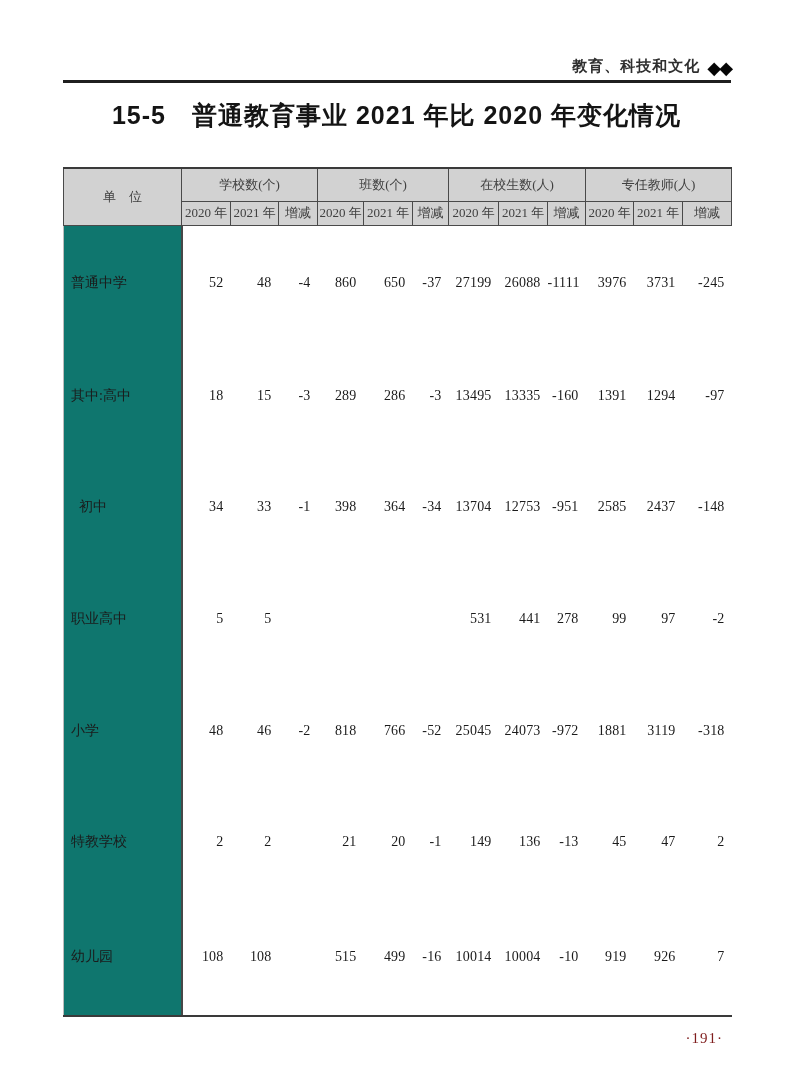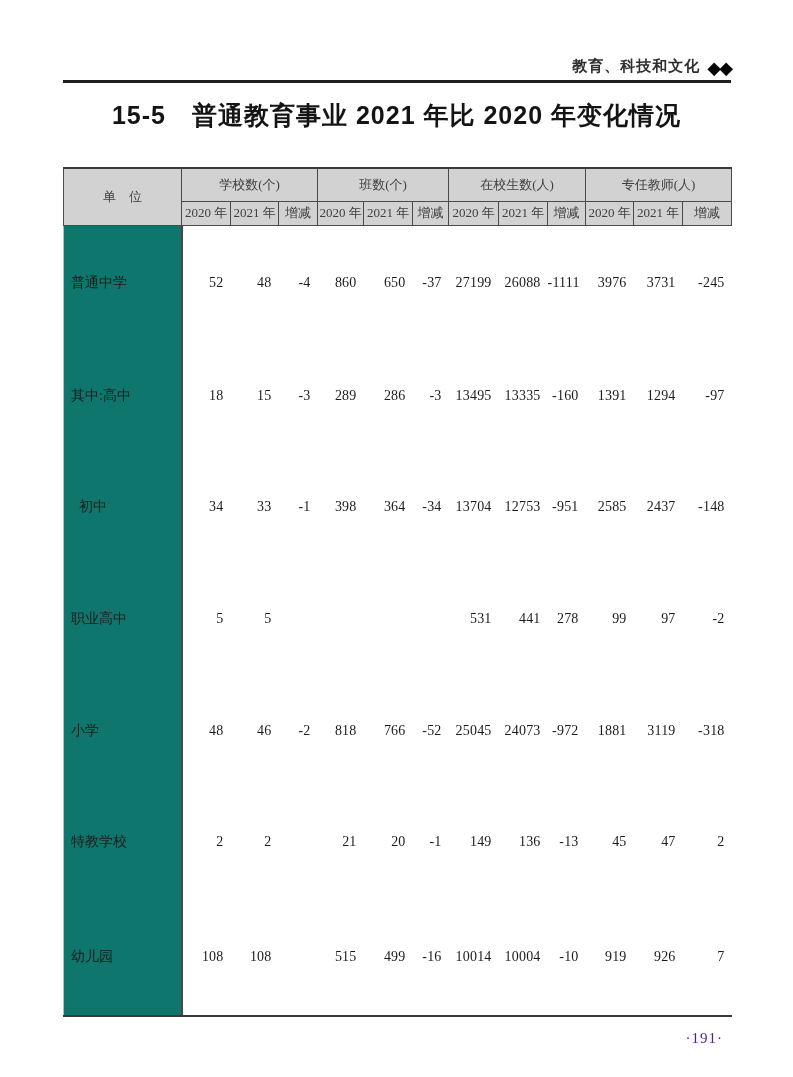--- a/index.html
+++ b/index.html
@@ -92,21 +92,21 @@
     padding-right: 7px;
     letter-spacing: 0.2px;
   }
   tbody tr:last-child td { border-bottom: 2px solid #3a3a3a; }
   .page-num {
     position: absolute;
     top: 1030px;
     right: 70px;
     font-size: 15px;
     letter-spacing: 1px;
-    color: #4c1d95;
+    color: #7f1d1d;
   }
 </style>
 </head>
 <body>
 
 <div class="page">
 
   <div class="top-label">
     <span>教育、科技和文化</span>
     <span class="diamonds">◆◆</span>

